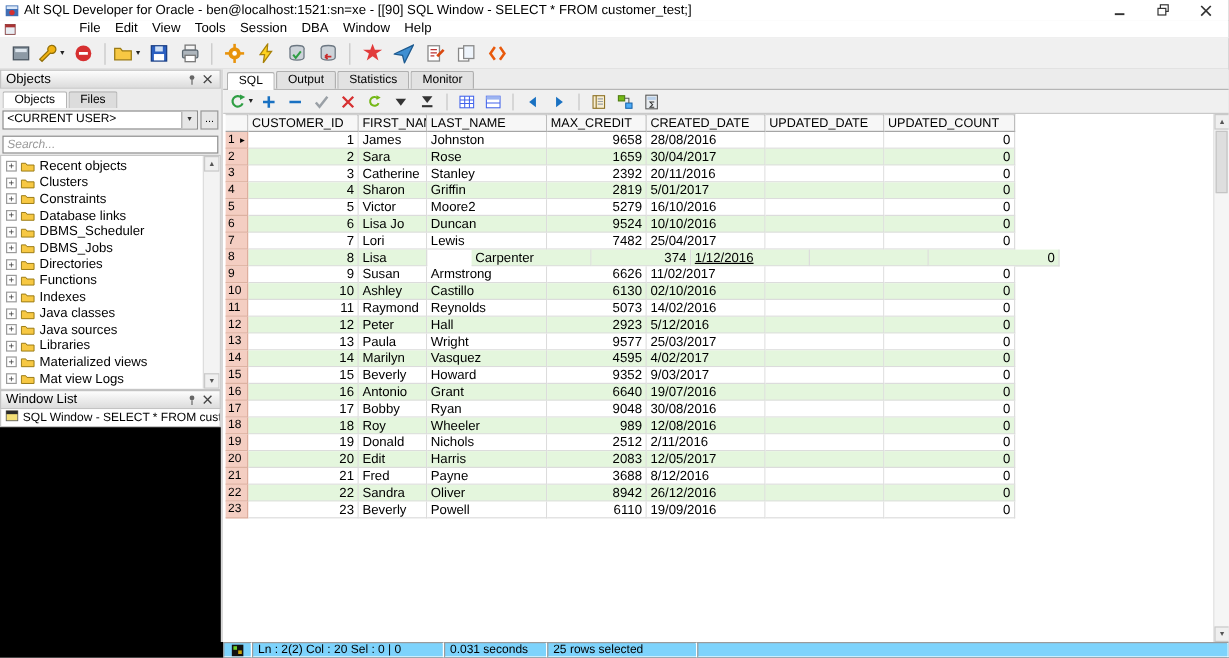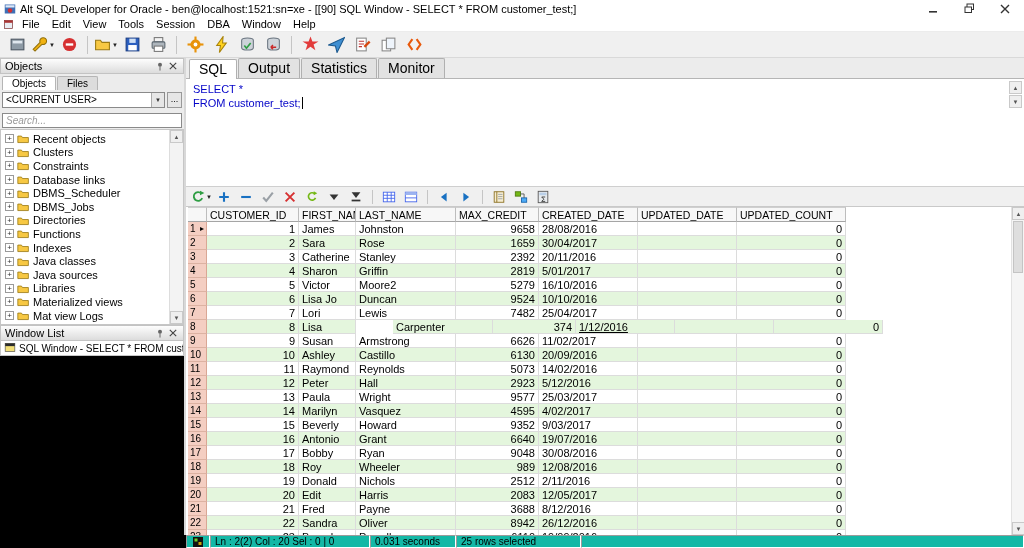--- a/index.html
+++ b/index.html
@@ -7,21 +7,21 @@
   #app { width:1024px; height:548px; display:flex; flex-direction:column; background:#f0f0f0; }
 
   
   .titlebar { flex:0 0 17px; background:#fff; display:flex; align-items:center; padding:0 4px; gap:4px; }
   .app-icon svg { display:block; }
   .title-text { flex:1; font-size:11px; color:#000; white-space:nowrap; overflow:hidden; }
   .win-controls { display:flex; gap:14px; margin-right:4px; }
   .win-btn { width:22px; height:14px; display:flex; align-items:center; justify-content:center; }
 
   
-  .menubar { flex:0 0 15px; background:#fff; display:flex; align-items:center; padding-left:3px; border-bottom:1px solid #ececec; }
+  .menubar { flex:0 0 15px; background:#fff; display:flex; align-items:center; padding-left:3px; border-bottom:1px solid #ececec;gap:44px; }
   .child-icon { margin-right:2px; display:flex; }
   .menu-item { font-size:11px; padding:0 6px; color:#000; }
 
   
   .toolbar { flex:0 0 26px; background:#f0f0f0; display:flex; align-items:center; padding:0 5px; gap:2px; border-bottom:1px solid #d9d9d9; }
   .tb-btn { height:22px; min-width:24px; display:flex; align-items:center; justify-content:center; border-radius:2px; }
   .tb-btn svg { width:17px; height:17px; }
   .tb-sep { width:1px; height:18px; background:#c5c5c5; margin:0 4px; }
   .caret { font-size:6px; color:#222; margin-left:1px; }
 
@@ -48,21 +48,21 @@
   .expander { flex:0 0 9px; width:9px; height:9px; border:1px solid #9a9a9a; background:#fff; font-size:8px; line-height:7px; text-align:center; color:#333; }
   .folder svg { display:block; }
   .tree-scroll { position:absolute; right:0; top:0; bottom:0; width:14px; background:#f3f3f3; border-left:1px solid #ddd; display:flex; flex-direction:column; justify-content:space-between; }
   .scroll-btn { height:13px; background:#efefef; border:1px solid #c9c9c9; display:flex; align-items:center; justify-content:center; font-size:6px; color:#555; }
   .wl-body { flex:0 0 15px; background:#fff; border:1px solid #c6c6c6; border-top:none; display:flex; align-items:center; gap:3px; padding-left:3px; font-size:10px; white-space:nowrap; overflow:hidden; }
   .sidebar-void { flex:1; background:#000; }
 
   
   .main { flex:1; min-width:0; display:flex; flex-direction:column; background:#fff; }
   .main-tabs { flex:0 0 17px; background:#ececec; display:flex; align-items:flex-end; padding-left:3px; gap:1px; border-bottom:1px solid #b5b5b5; }
-  .main-tab { font-size:14px; padding:1px 9px 2px; background:#e2e2e2; border:1px solid #b0b0b0; border-bottom:none; border-radius:2px 2px 0 0; }
+  .main-tab { font-size:10px; padding:1px 9px 2px; background:#e2e2e2; border:1px solid #b0b0b0; border-bottom:none; border-radius:2px 2px 0 0; }
   .main-tab.active { background:#fff; position:relative; top:1px; }
   .editor { flex:0 0 108px; background:#fff; position:relative; border-bottom:1px solid #cfcfcf; padding:3px 20px 0 7px;
             font-family:"DejaVu Sans Mono","Liberation Mono",monospace; font-size:11px; line-height:14px; color:#0404c8; }
   .ed-line { white-space:pre; }
   .cursor { display:inline-block; width:1px; height:12px; background:#000; vertical-align:-2px; margin-left:1px; }
   .editor-scroll { position:absolute; top:2px; right:2px; width:13px; display:flex; flex-direction:column; gap:1px; }
   .editor-scroll .scroll-btn { width:13px; }
 
   .results-toolbar { flex:0 0 20px; background:#f0f0f0; border-bottom:1px solid #c9c9c9; display:flex; align-items:center; gap:2px; padding-left:5px; }
   .rt-btn { height:17px; min-width:20px; display:flex; align-items:center; justify-content:center; }
@@ -83,21 +83,21 @@
   .cur-arrow { margin-left:auto; font-size:8px; line-height:8px; }
   .grid-vscroll { position:absolute; right:0; top:0; bottom:0; width:13px; background:#f5f5f5; border-left:1px solid #e2e2e2;
                   display:flex; flex-direction:column; }
   .grid-vscroll .scroll-btn { width:13px; }
   .vthumb { height:52px; background:#dedede; border:1px solid #c4c4c4; margin:1px; }
   .vfill { flex:1; }
 
   
   .statusbar { flex:0 0 13px; display:flex; background:#000; }
   .status-left-void { flex:0 0 186px; background:#000; }
-  .status-segs { flex:1; background:#14b8a6; display:flex; }
+  .status-segs { flex:1; background:#7dd3fc; display:flex; }
   .seg { border:1px solid; border-color:#9b9b9b #fff #fff #9b9b9b; display:flex; align-items:center; padding:0 4px; font-size:10px; white-space:nowrap; color:#000; }
   .seg-fill { flex:1; }
 </style>
 </head>
 <body>
 
 <div id="app">
 
   <div class="titlebar">
     <span class="app-icon">
@@ -440,30 +440,20 @@
     </div>
 
     <div class="main">
       <div class="main-tabs" id="main-tabs">
           <span class="main-tab active">SQL</span>
           <span class="main-tab">Output</span>
           <span class="main-tab">Statistics</span>
           <span class="main-tab">Monitor</span>
         </div>
 
-      <div class="editor">
-        <div id="editor-lines">
-            <div class="ed-line">SELECT *</div>
-            <div class="ed-line">FROM customer_test;<span class="cursor"></span></div>
-          </div>
-        <div class="editor-scroll">
-          <span class="scroll-btn">▲</span>
-          <span class="scroll-btn">▼</span>
-        </div>
-      </div>
 
       <div class="results-toolbar" id="results-toolbar">
           <div class="rt-btn">
             <svg viewBox="0 0 16 16" width="14" height="14">
               <path d="M12.8 9.3 a5 5 0 1 1 -1.1-5.5" stroke="#2f9e44" stroke-width="2.1" fill="none"></path>
               <polygon points="10.3,0.8 15.3,3.3 10.3,6" fill="#2f9e44"></polygon>
             </svg>
             <span class="caret">▼</span>
           </div>
           <div class="rt-btn">
@@ -674,21 +664,21 @@
               <div class="g-cell num" style="width: 109px;">0</div>
             </div>
             <div class="g-row row-even">
               <div class="g-cell rownum" style="width: 19px;">
                 <span>10</span>
               </div>
               <div class="g-cell num" style="width: 92px;">10</div>
               <div class="g-cell" style="width: 57px;">Ashley</div>
               <div class="g-cell" style="width: 100px;">Castillo</div>
               <div class="g-cell num" style="width: 83px;">6130</div>
-              <div class="g-cell" style="width: 99px;">20/09/2016</div>
+              <div class="g-cell" style="width: 99px;">02/10/2016</div>
               <div class="g-cell" style="width: 99px;"></div>
               <div class="g-cell num" style="width: 109px;">0</div>
             </div>
             <div class="g-row row-odd">
               <div class="g-cell rownum" style="width: 19px;">
                 <span>11</span>
               </div>
               <div class="g-cell num" style="width: 92px;">11</div>
               <div class="g-cell" style="width: 57px;">Raymond</div>
               <div class="g-cell" style="width: 100px;">Reynolds</div>

